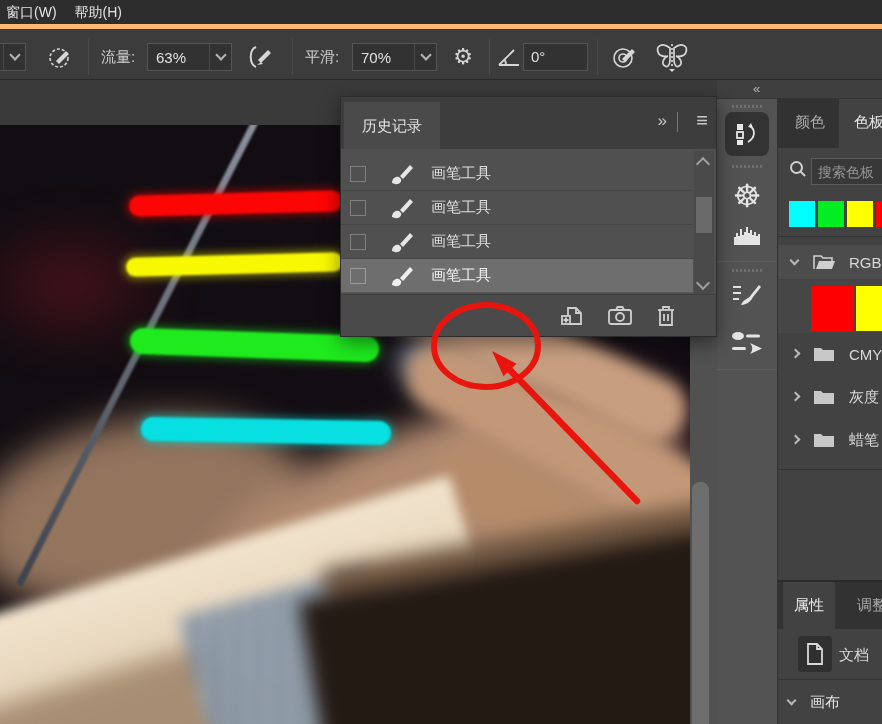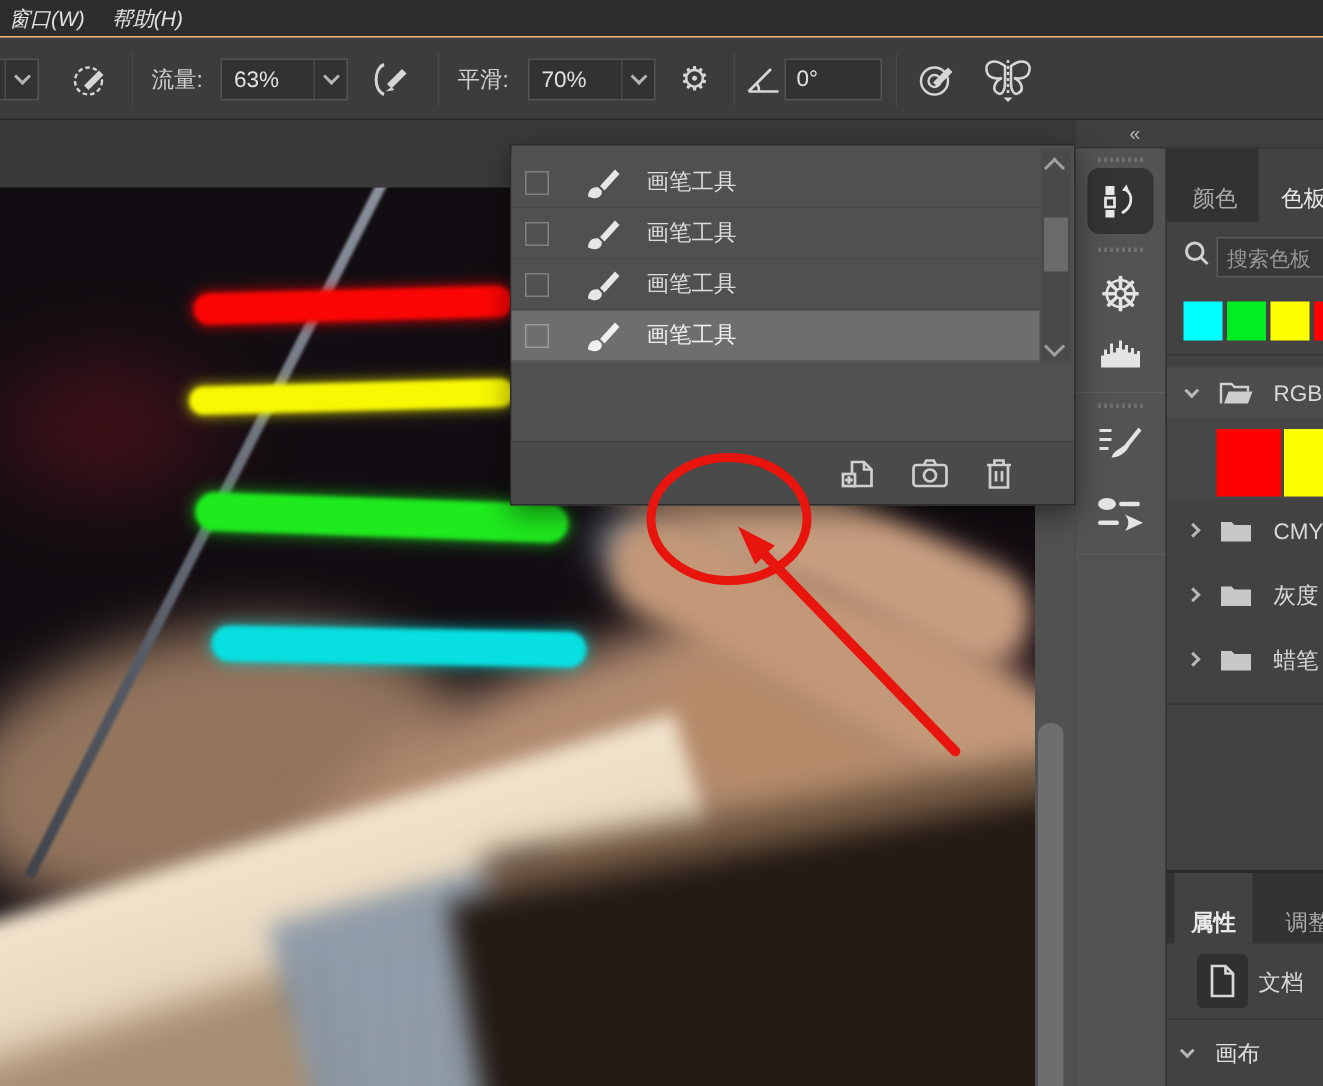--- a/index.html
+++ b/index.html
@@ -4,25 +4,25 @@
 <style>
   * { margin:0; padding:0; box-sizing:border-box; }
   html,body { background:#222; }
   body { font-family:"Liberation Sans", sans-serif; }
   #app {
     position:relative; width:882px; height:724px; overflow:hidden;
     background:#3a3a3a; color:#ddd; font-size:14px;
   }
   
   .menubar { position:absolute; left:0; top:0; width:882px; height:24px;
-    background:#2d2d2d; display:flex; align-items:center; z-index:4;font-style:italic; }
+    background:#2d2d2d; display:flex; align-items:center; z-index:4; }
   .menu-item { padding:0 12px 0 6px; font-size:14px; color:#e2e2e2; height:24px; line-height:24px; }
   
   .toolbar { position:absolute; left:0; top:24px; width:882px; height:56px;
-    background:#3c3c3c; border-top:1px solid #fdba74; border-bottom:1px solid #2a2a2a; z-index:4; }
+    background:#3c3c3c; border-top:5px solid #fdba74; border-bottom:1px solid #2a2a2a; z-index:4; }
   .tb-label { position:absolute; top:19px; font-size:15px; color:#cfcfcf; }
   .combo { position:absolute; top:14px; height:28px; background:#323232;
     border:1px solid #555; display:flex; align-items:center; }
   .combo .val { flex:1; padding-left:8px; font-size:15px; color:#e0e0e0; }
   .combo .dd { width:22px; height:100%; border-left:1px solid #4a4a4a;
     display:flex; align-items:center; justify-content:center; }
   .chev { width:8px; height:8px; border-right:2px solid #b5b5b5; border-bottom:2px solid #b5b5b5;
     transform:rotate(45deg); margin-top:-4px; }
   .tb-input { position:absolute; top:14px; height:28px; background:#323232; border:1px solid #555;
     color:#e0e0e0; font-size:15px; padding-left:7px; line-height:26px; }
@@ -74,21 +74,21 @@
     display:flex; align-items:center; justify-content:center; color:#e0e0e0; }
   .strip-btn.active { background:#333; }
   .strip-icon { position:absolute; left:0; width:60px; display:flex; justify-content:center; color:#e4e4e4; }
   .strip-sep { position:absolute; left:0; width:60px; height:1px; background:#444;
     border-bottom:1px solid #5e5e5e; }
   .panels { position:absolute; left:60px; top:19px; width:120px; height:625px; background:#424242;
     border-left:1px solid #333; }
   .tabbar { position:absolute; left:0; width:120px; background:#323232; }
   .ptab { position:absolute; top:0; height:100%; font-size:15px; text-align:center; color:#ababab; }
   .ptab.active { background:#424242; color:#e8e8e8; }
-  .ptab span { display:inline-block; margin-top:24px; }
+  .ptab span { display:inline-block; margin-top:14px; }
   .search-mag { position:absolute; left:11px; top:61px; color:#cfcfcf; }
   .search-input { position:absolute; left:33px; top:59px; width:90px; height:27px; background:#383838;
     border:1px solid #5c5c5c; color:#bdbdbd; font-size:14px; padding-left:6px;
     font-family:"Liberation Sans", sans-serif; }
   .search-input::placeholder { color:#979797; }
   .mini-sw { position:absolute; top:102px; width:26px; height:26px; }
   .p-divider { position:absolute; left:0; width:120px; height:1px; background:#353535; }
   .grp-row { position:absolute; left:0; width:120px; display:flex; align-items:center; color:#d8d8d8; font-size:15px; }
   .grp-row .tw { width:12px; height:12px; margin-left:12px; position:relative; }
   .tw-down { position:absolute; left:1px; top:1px; width:7px; height:7px; border-right:2px solid #b8b8b8; border-bottom:2px solid #b8b8b8; transform:rotate(45deg); }
@@ -310,21 +310,21 @@
           </div>
         <svg width="24" height="18" viewBox="0 0 24 18" fill="#c8c8c8">
           <path d="M2 16 L2 3 L9 3 L11 5 L22 5 L22 16 Z"></path>
         </svg>
         <span class="gl">蜡笔</span>
       </div>
       <div class="p-divider" style="top:370px;"></div>
       <div style="position:absolute;top:481px;left:0;width:120px;height:2px;background:#2a2a2a;"></div>
 
       <div class="tabbar" style="top:483px;height:47px;">
-        <div class="ptab active" style="left:5px;width:52px;font-weight:bold;">
+        <div class="ptab active" style="left:5px;width:52px;">
           <span>属性</span>
         </div>
         <div class="ptab" style="left:64px;width:60px;">
           <span>调整</span>
         </div>
       </div>
       <div class="props-doc-btn" style="top:537px;">
         <svg width="20" height="24" viewBox="0 0 20 24" fill="none" stroke="#d8d8d8" stroke-width="1.8">
           <path d="M3 22 L3 2 L12 2 L17 7 L17 22 Z"></path>
           <path d="M12 2 L12 7 L17 7"></path>
@@ -336,20 +336,26 @@
         <div class="tw" style="margin-left:9px;">
             <div class="tw-down"></div>
           </div>
         <span class="gl" style="margin-left:11px;">画布</span>
       </div>
 
     </div>
   </div>
 
   <div class="hist">
+    <div class="hist-header">
+      <div class="hist-tab">历史记录</div>
+      <div class="hist-exp">»</div>
+      <div class="hist-hdr-sep"></div>
+      <div class="hist-menu">≡</div>
+    </div>
     <div class="hist-rows">
       <div class="hist-row" style="top:8px;">
         <div class="hist-check"></div>
         <svg class="hist-brush" width="24" height="22" viewBox="0 0 24 22" fill="#e6e6e6">
           <path d="M2 20 C2 15 6 13 9 14 L11 16 C12 19 9 22 5 21 Z"></path>
           <path d="M10 13 L20 2 L23 5 L13 16 Z"></path>
         </svg>
         <span class="hist-label">画笔工具</span>
       </div>
       <div class="hist-row" style="top:42px;">

